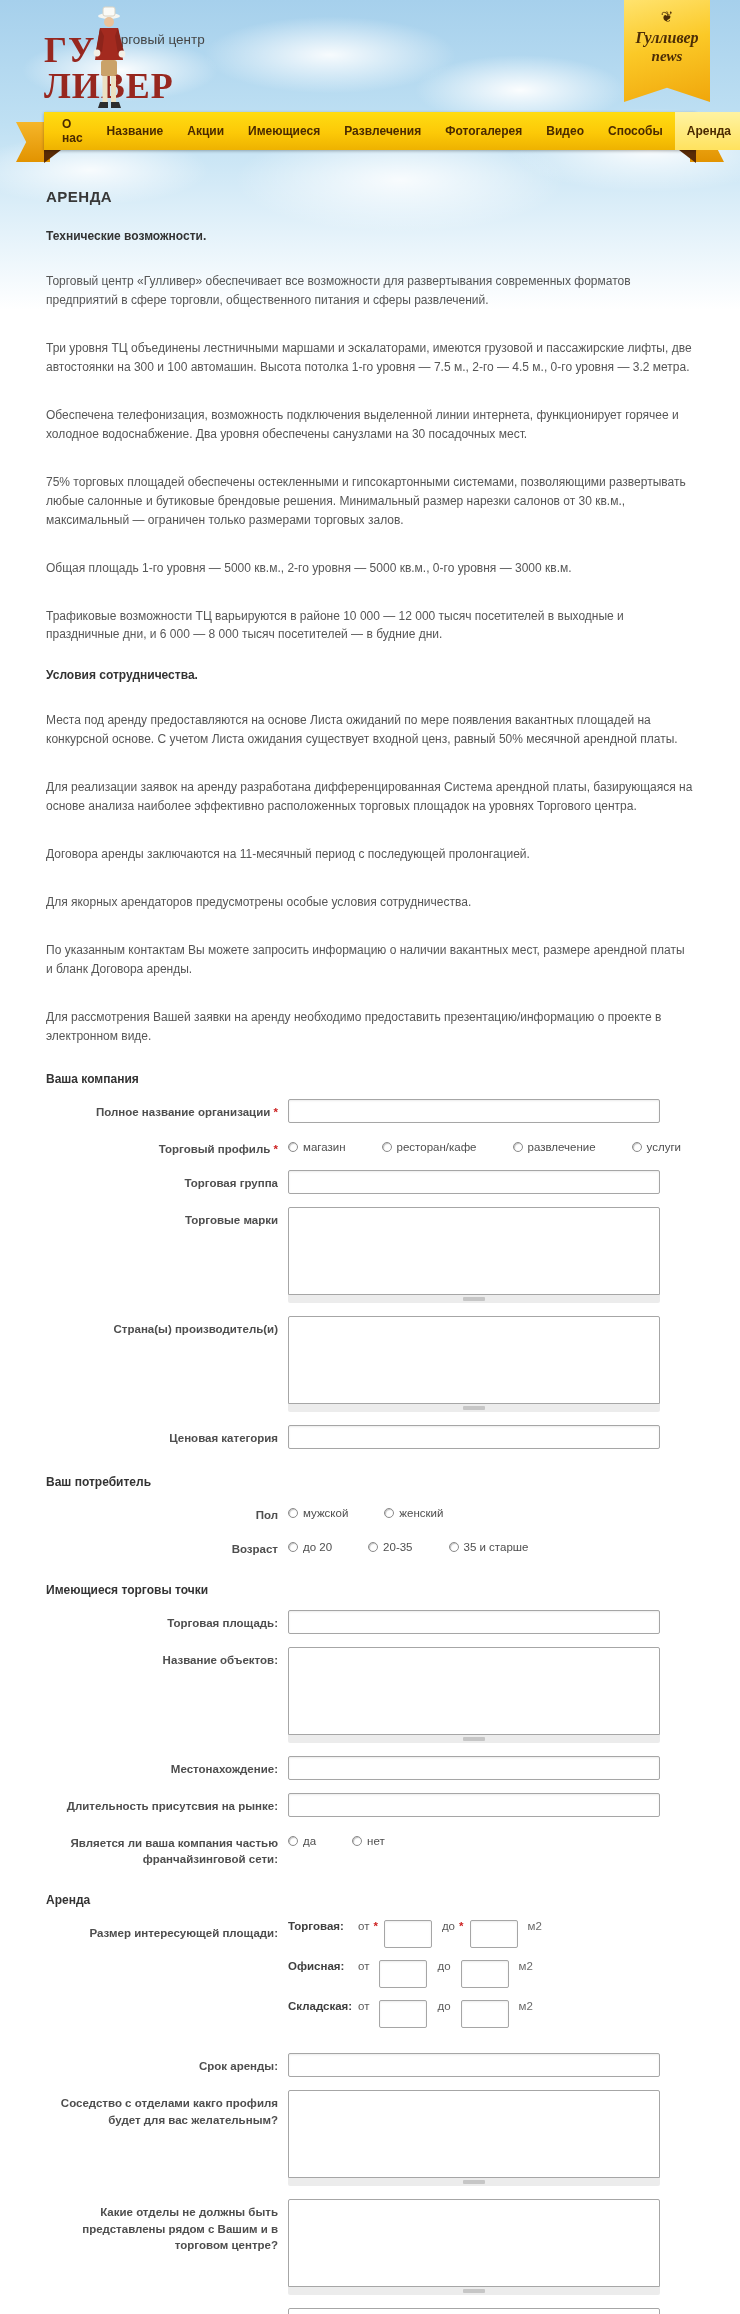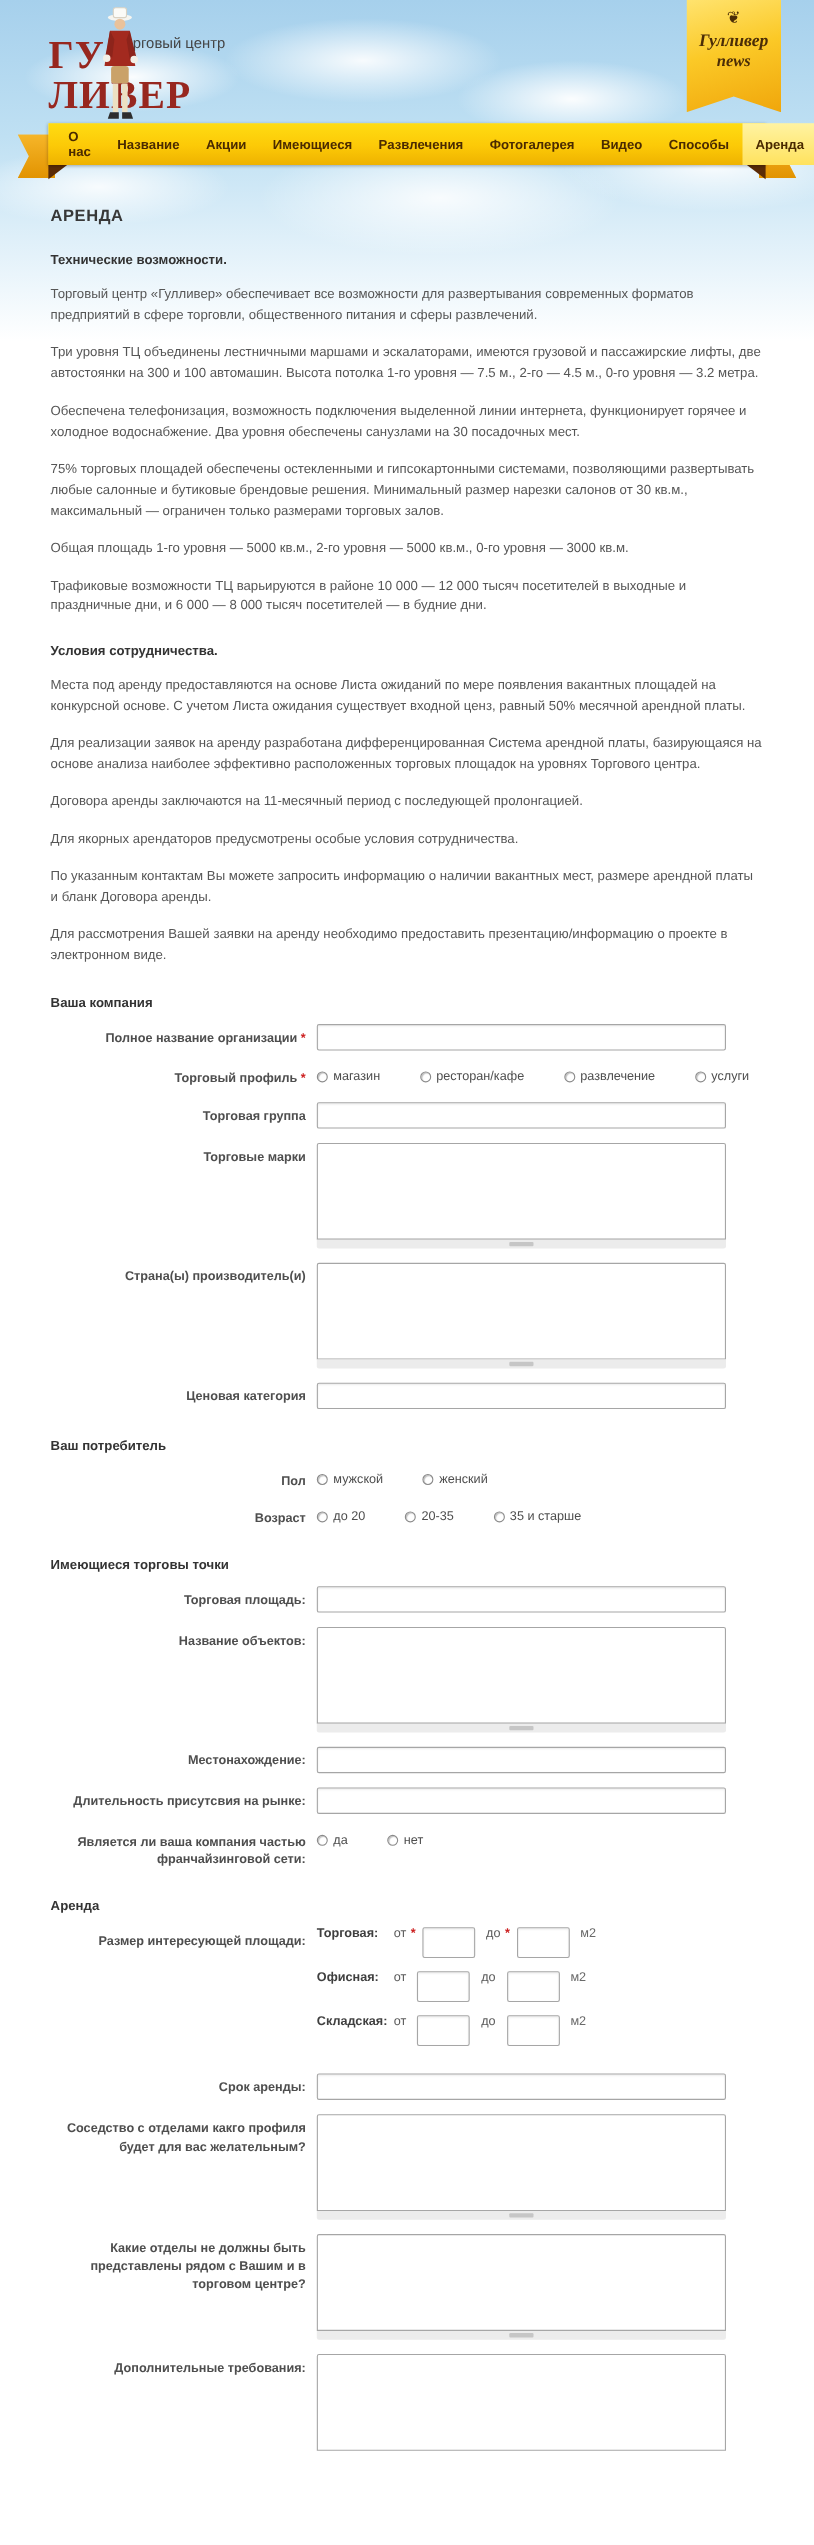--- a/index.html
+++ b/index.html
@@ -47,21 +47,21 @@
     background:linear-gradient(#ffdc12 0%, #fcc907 55%, #eeb200 100%);
     display:flex; justify-content:space-between; align-items:stretch; padding:0 6px;
     box-shadow:0 1px 3px rgba(0,0,0,.3); }
   .nav-item { display:flex; align-items:center; padding:0 12px; font-size:12px; font-weight:bold; color:#4a2a00; text-decoration:none; cursor:pointer; }
   .nav-item.active { background:linear-gradient(#fff3a2, #ffe25e); }
 
   
   .content { position:relative; z-index:1; padding:0 46px; flex:1 0 auto; }
   .page-title { margin:24px 0 6px; font-size:15px; font-weight:bold; color:#383838; letter-spacing:.5px; }
   .sec-h { margin:24px 0 0; font-size:12px; font-weight:bold; color:#333; }
-  .content p { margin:15px 0 0; font-size:12px; line-height:1.58; color:#565656; }
+  .content p { margin:29px 0 0; font-size:12px; line-height:1.58; color:#565656; }
 
   
   .form { margin-top:8px; }
   .grp-h { margin:26px 0 4px; font-size:12px; font-weight:bold; color:#333; }
   .frow { display:flex; align-items:flex-start; margin-top:13px; }
   .frow .lbl { width:242px; flex:0 0 242px; text-align:right; padding-right:10px; padding-top:5px; font-size:11.5px; font-weight:bold; color:#4e4e4e; line-height:1.4; }
   .frow .ctl { flex:1 1 auto;gap:36px; }
   .req { color:#cc1f1f; font-weight:bold; }
   .txt { width:372px; height:24px; padding:2px 5px; border:1px solid #a6a6a6; border-radius:2px; background:#fff; box-shadow:inset 0 1px 2px rgba(0,0,0,.08); font-size:12px; color:#333; }
   textarea.ta { width:372px; height:88px; padding:3px 5px; border:1px solid #a6a6a6; border-radius:2px 2px 0 0; background:#fff; resize:none; font-size:12px; color:#333; display:block; }

